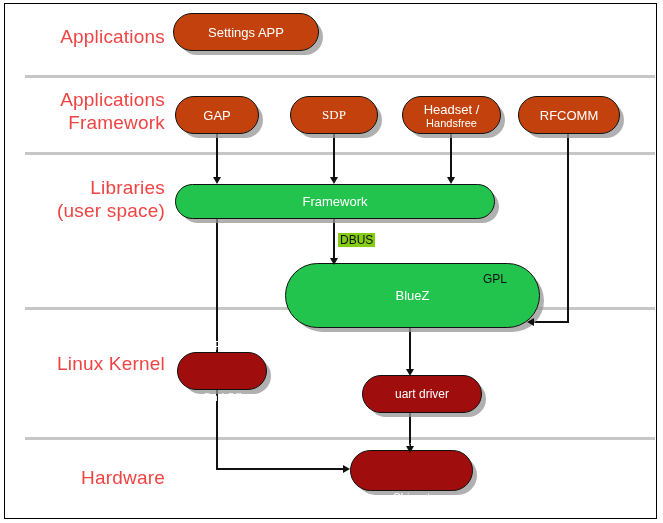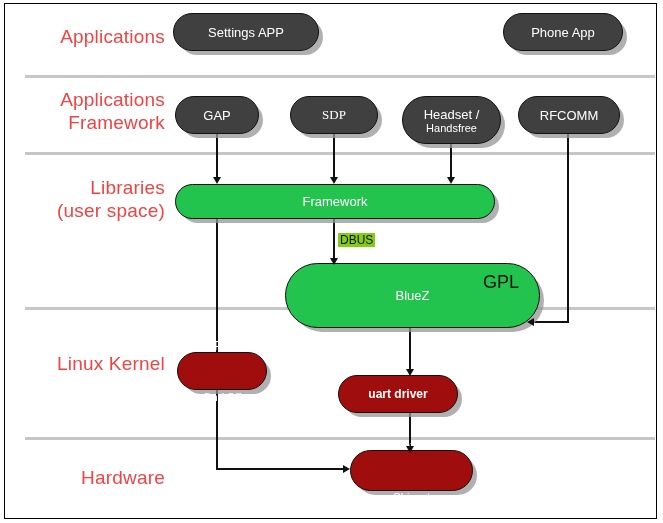--- a/index.html
+++ b/index.html
@@ -49,32 +49,32 @@
     flex-direction: column;
     align-items: center;
     justify-content: center;
     color: #ffffff;
     text-align: center;
     box-shadow: 5px 5px 0 -1px rgba(150,150,150,0.75);
     z-index: 5;
   }
   .node .l1 { display: block; }
   .node .l2 { display: block; }
-  .node-blue { background: #404040; }
+  .node-blue { background: #c2410c; }
   .node-green { background: #23c44e; }
   .node-red { background: #a00d0d; }
   .node-blue .l1 { font-size: 13px; }
   .node-blue .l2 { font-size: 11px; }
   .node-green .l1 { font-size: 13px; }
   .node-red .l1 { font-size: 12px; }
   .node-red .l2 { font-size: 11px; margin-top: 38px; }
   .badge-gpl {
     position: absolute;
     color: #111111;
-    font-size: 18px;
+    font-size: 12px;
     z-index: 7;
   }
   .edge-label {
     position: absolute;
     color: #111111;
     font-size: 12px;
     z-index: 7;
     background: #84cc16;
     padding: 0 2px;
   }
@@ -154,33 +154,30 @@
   <div class="conn conn-v" style="left:409px; top:327px; height:44px;"></div>
   <div class="arrow-down" style="left:406px; top:369px;"></div>
 
   <div class="conn conn-v" style="left:409px; top:412px; height:38px;"></div>
   <div class="arrow-down" style="left:406px; top:446px;"></div>
 
   <div class="node node-blue" style="left:173px; top:13px; width:146px; height:38px;">
     <span class="l1">Settings APP</span>
   </div>
 
-  <div class="node node-blue" style="left:503px; top:13px; width:120px; height:38px;">
-    <span class="l1">Phone App</span>
-  </div>
 
   <div class="node node-blue" style="left:175px; top:96px; width:84px; height:38px;">
     <span class="l1">GAP</span>
   </div>
 
   <div class="node node-blue" style="left:290px; top:96px; width:88px; height:38px;font-family:Liberation Serif, serif;">
     <span class="l1">SDP</span>
   </div>
 
-  <div class="node node-blue" style="left:402px; top:96px; width:99px; height:48px;justify-content:center;">
+  <div class="node node-blue" style="left:402px; top:96px; width:99px; height:38px;justify-content:center;">
     <span class="l1">Headset /</span>
     <span class="l2">Handsfree</span>
   </div>
 
   <div class="node node-blue" style="left:518px; top:96px; width:102px; height:38px;">
     <span class="l1">RFCOMM</span>
   </div>
 
   <div class="node node-green" style="left:175px; top:184px; width:320px; height:35px;">
     <span class="l1">Framework</span>
@@ -189,21 +186,21 @@
   <div class="node node-green" style="left:285px; top:263px; width:255px; height:65px;">
     <span class="l1">BlueZ</span>
   </div>
   <div class="badge-gpl" style="left:483px; top:272px;">GPL</div>
 
   <div class="node node-red" style="left:177px; top:352px; width:90px; height:38px;">
     <span class="l1">BT Power</span>
     <span class="l2">On / Off</span>
   </div>
 
-  <div class="node node-red" style="left:338px; top:375px; width:120px; height:38px;font-weight:bold;">
+  <div class="node node-red" style="left:362px; top:375px; width:120px; height:38px;">
     <span class="l1">uart driver</span>
   </div>
 
   <div class="node node-red" style="left:350px; top:450px; width:123px; height:41px;">
     <span class="l1">Bluetooth</span>
     <span class="l2">Chipset</span>
   </div>
 
 </div>
 

